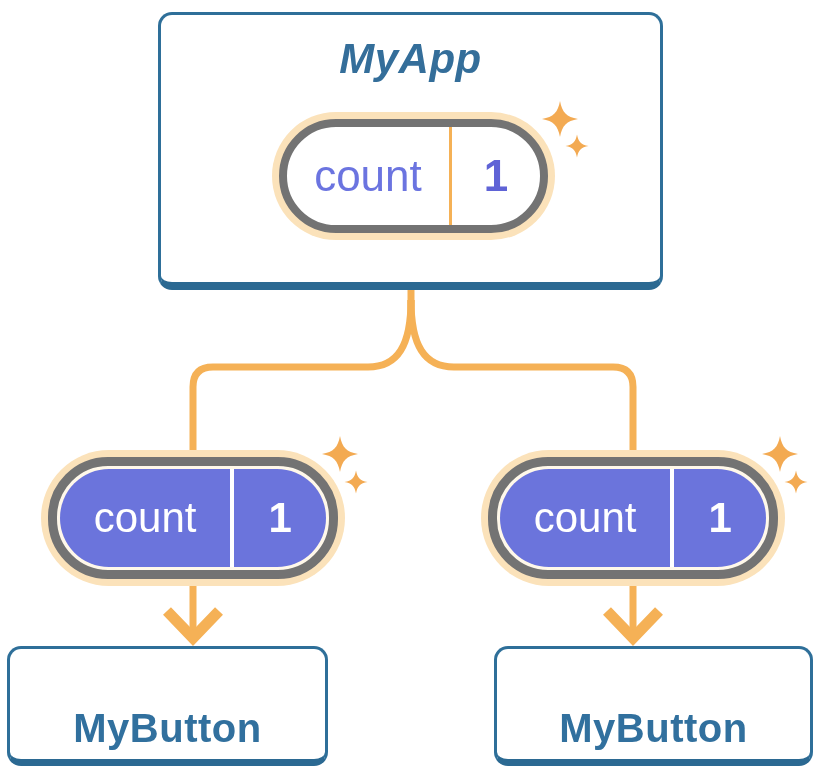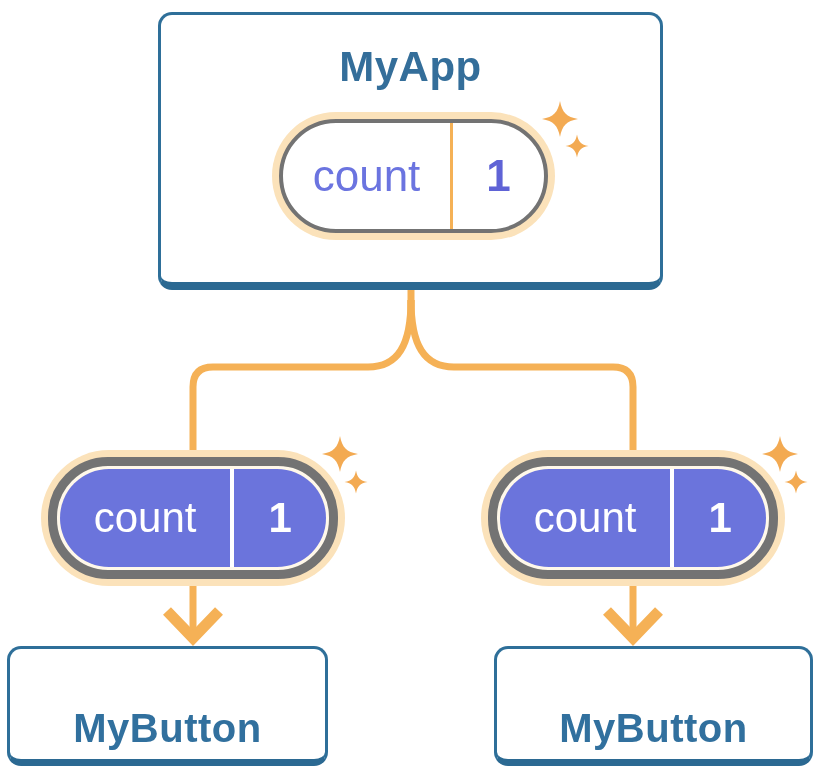--- a/index.html
+++ b/index.html
@@ -41,25 +41,26 @@
     display: flex;
     align-items: center;
     justify-content: center;
     border-bottom-width: 7px;
   }
   .card.button.left  { left: 7px;   top: 646px; width: 321px; height: 120px; }
   .card.button.right { left: 494px; top: 646px; width: 319px; height: 120px; }
 
   .card-title {
     text-align: center;
-    padding-top: 28px;
+    padding-top: 20px;
     font-size: 42px;
     font-weight: 600;
     letter-spacing: 0.5px;
     color: #346E9A;
+    font-style: italic;
   }
   .button-label {
     font-size: 40px;
     font-weight: 600;
     letter-spacing: 0.5px;
     color: #31709E;
     margin-top: 48px;
   }
 
   
@@ -71,21 +72,21 @@
     border-radius: 70px;
     padding: 7px;
   }
   .pill-halo.app-pill   { left: 272px; top: 112px; width: 283px; height: 128px; }
   .pill-halo.child-pill.left  { left: 41px;  top: 450px; width: 304px; height: 136px; }
   .pill-halo.child-pill.right { left: 481px; top: 450px; width: 304px; height: 136px; }
 
   .pill-ring {
     box-sizing: border-box;
     width: 100%; height: 100%;
-    border: 4px solid #737373;
+    border: 8px solid #737373;
     background: #ffffff;
     border-radius: 60px;
     display: flex;
     align-items: stretch;
     overflow: hidden;
   }
   .child-pill .pill-ring {
     border-width: 9px;
     background: #FFF8EA;
     padding: 3px;

